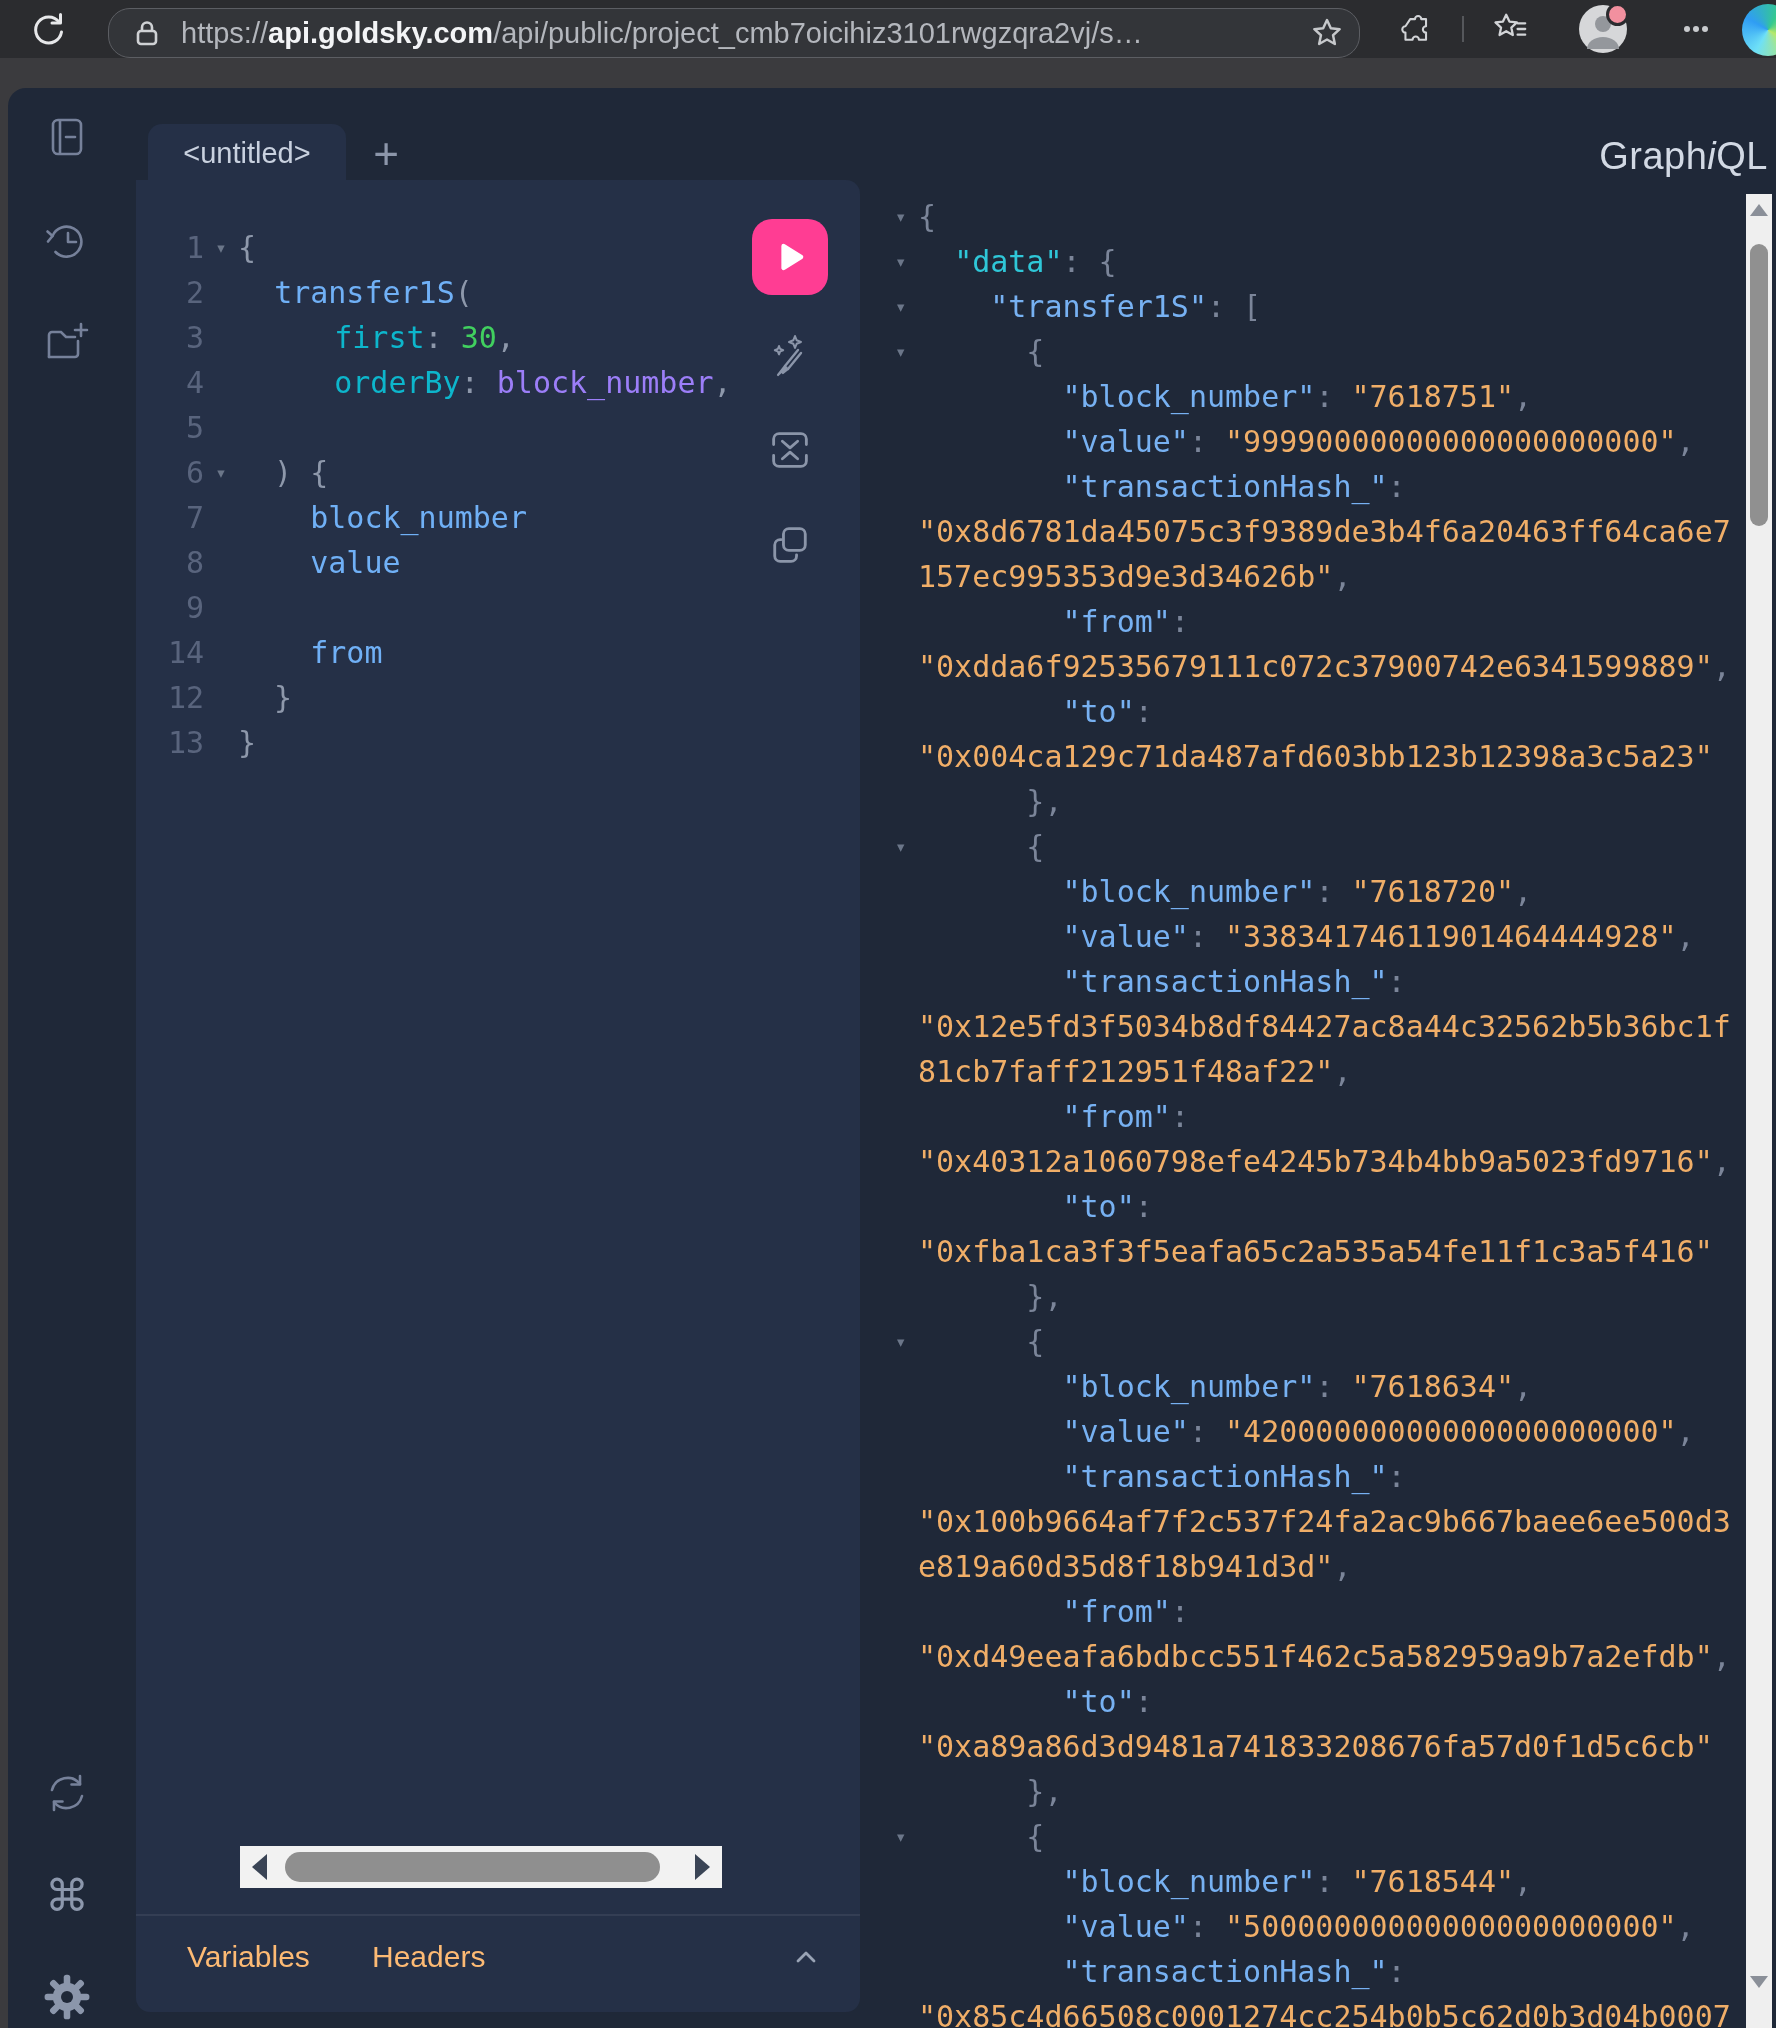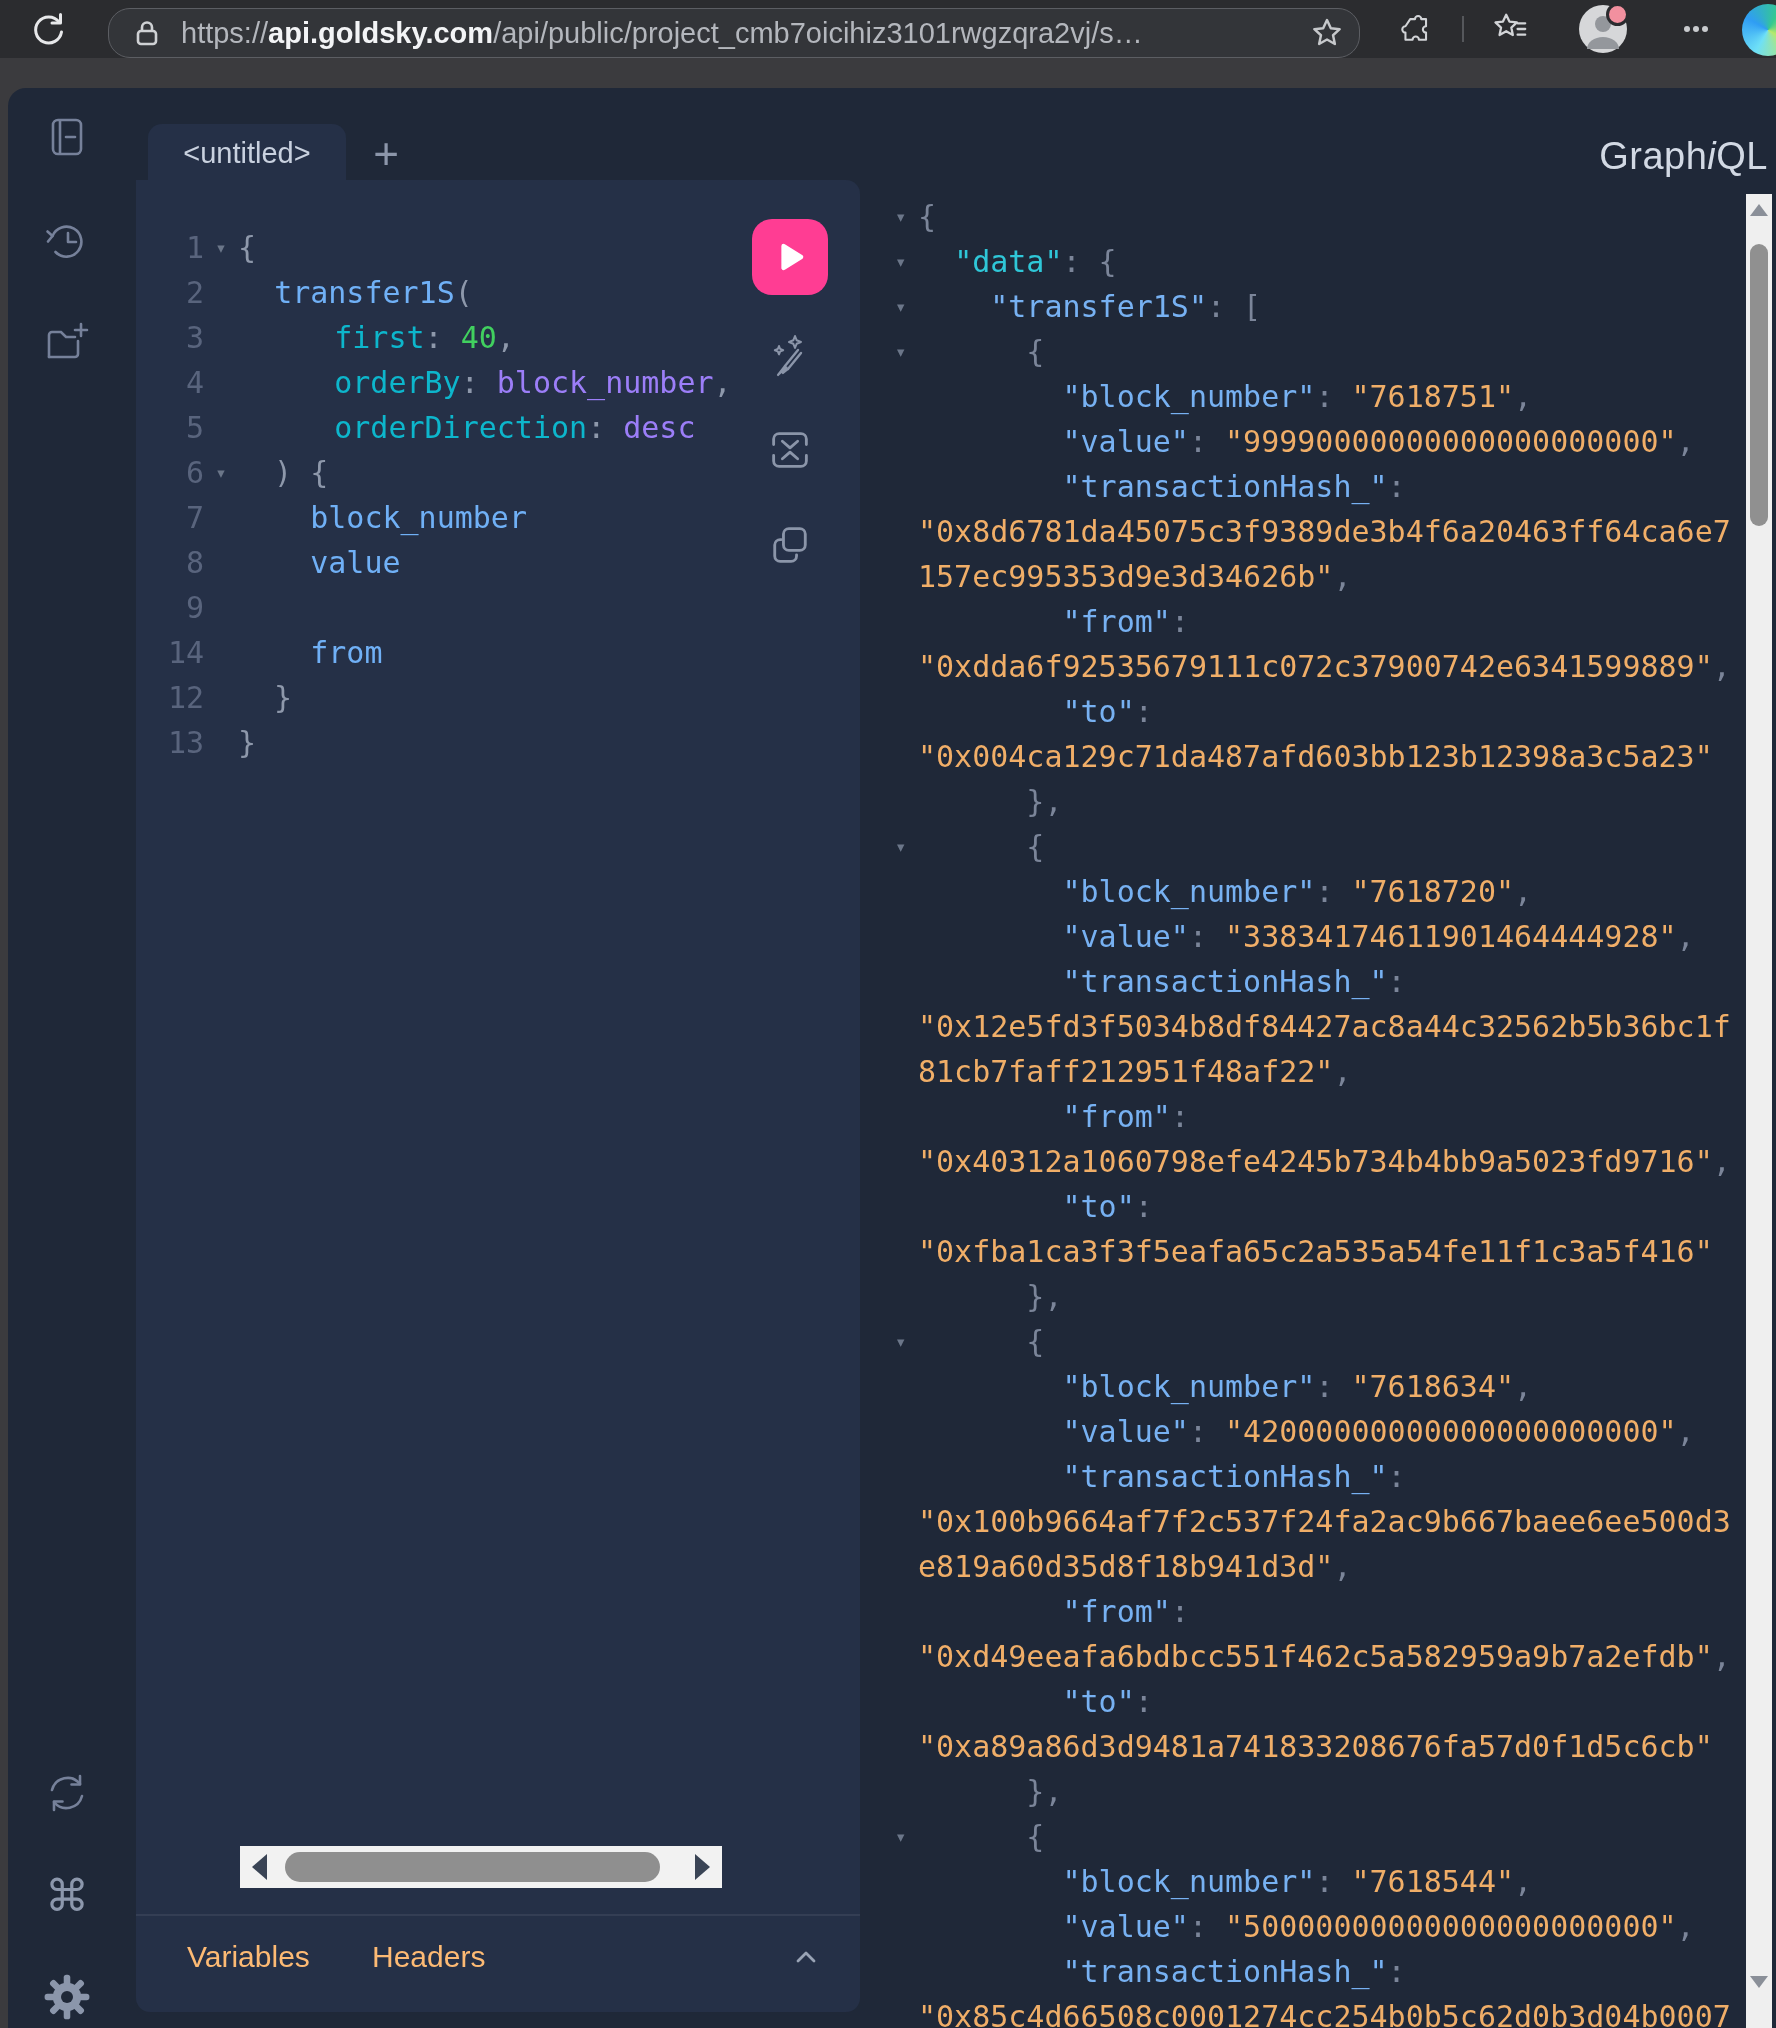--- a/index.html
+++ b/index.html
@@ -207,31 +207,30 @@
       <span class="lcode"><span class="tk-p">{</span></span>
     </div>
     <div class="crow">
       <span class="lnum">2</span>
       <span class="lfold"></span>
       <span class="lcode"><span class="tk-p">  </span><span class="tk-fld">transfer1S</span><span class="tk-p">(</span></span>
     </div>
     <div class="crow">
       <span class="lnum">3</span>
       <span class="lfold"></span>
-      <span class="lcode"><span class="tk-p">    </span><span class="tk-arg">first</span><span class="tk-p">: </span><span class="tk-num">40</span><span class="tk-p">,</span></span>
+      <span class="lcode"><span class="tk-p">    </span><span class="tk-arg">first</span><span class="tk-p">: </span><span class="tk-num">30</span><span class="tk-p">,</span></span>
     </div>
     <div class="crow">
       <span class="lnum">4</span>
       <span class="lfold"></span>
       <span class="lcode"><span class="tk-p">    </span><span class="tk-arg">orderBy</span><span class="tk-p">: </span><span class="tk-enu">block_number</span><span class="tk-p">,</span></span>
     </div>
     <div class="crow">
       <span class="lnum">5</span>
       <span class="lfold"></span>
-      <span class="lcode"><span class="tk-p">    </span><span class="tk-arg">orderDirection</span><span class="tk-p">: </span><span class="tk-enu">desc</span></span>
     </div>
     <div class="crow">
       <span class="lnum">6</span>
       <span class="lfold">▾</span>
       <span class="lcode"><span class="tk-p">  ) {</span></span>
     </div>
     <div class="crow">
       <span class="lnum">7</span>
       <span class="lfold"></span>
       <span class="lcode"><span class="tk-p">    </span><span class="tk-fld">block_number</span></span>

